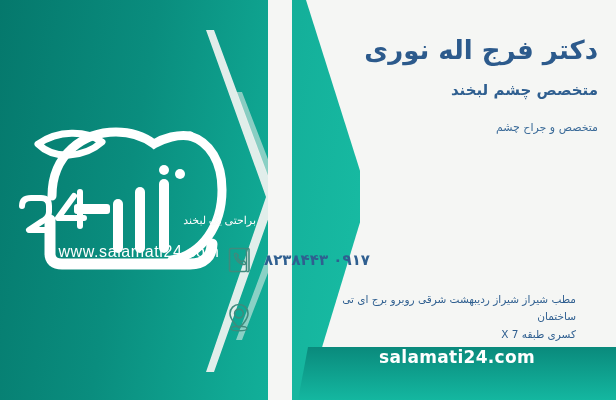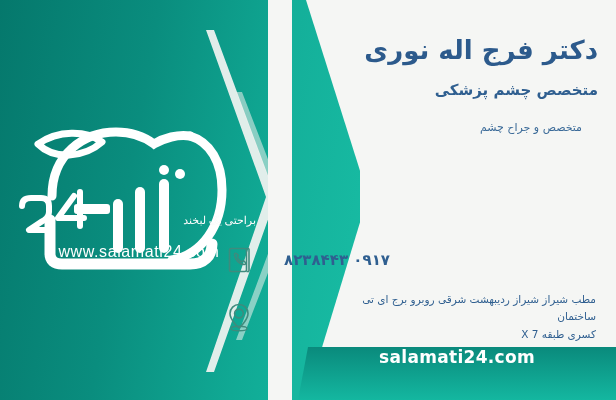--- a/index.html
+++ b/index.html
@@ -81,31 +81,31 @@
   .doc-name{
     color:#2c5a8c;font-size:26px;font-weight:bold;line-height:1.25;
     font-family:"DejaVu Sans","Liberation Sans",sans-serif;
     margin:0 0 14px 0;letter-spacing:0;
   }
   .specialty-main{
     color:#2f5f90;font-size:15px;font-weight:bold;margin:0 0 22px 0;
     font-family:"DejaVu Sans","Liberation Sans",sans-serif;
   }
   .specialty-sub{
-    color:#3a6a98;font-size:11px;margin:16px;
+    color:#3a6a98;font-size:11px;margin:0;
     font-family:"DejaVu Sans","Liberation Sans",sans-serif;
   }
 
   
   .contacts{
     position:absolute;right:14px;top:243px;width:380px;direction:rtl;
   }
   .contact-row{
     display:flex;align-items:center;justify-content:flex-end;
-    gap:28px;margin-bottom:14px;
+    gap:8px;margin-bottom:14px;
   }
   .contact-row .txt{
     color:#2f5f90;text-align:right;
     font-family:"DejaVu Sans","Liberation Sans",sans-serif;
   }
   .phone-row .txt{font-size:15px;font-weight:bold;letter-spacing:1px;direction:rtl;}
   .addr-row .txt{font-size:10.5px;line-height:1.65;max-width:272px;margin-left:40px;}
   .ic{flex:0 0 auto;width:34px;height:34px;display:flex;align-items:center;justify-content:center;}
   .ic svg{display:block;}
 </style>
@@ -142,21 +142,21 @@
         <path d="M8 98 q0-8 9-8 h10 q8 0 8 8 v6 q0 6-8 10 l-12 8 h20" fill="none" stroke="#ffffff" stroke-width="6" stroke-linecap="round" stroke-linejoin="round"></path>
         <path d="M60 88 l-16 22 h26 M66 84 v34" fill="none" stroke="#ffffff" stroke-width="6" stroke-linecap="round" stroke-linejoin="round"></path>
       </g>
     </svg>
     <div class="tagline">براحتی یک لبخند</div>
     <div class="weburl">www.salamati24.com</div>
   </div>
 
   <div class="right-col">
     <h1 class="doc-name">دکتر فرج  اله نوری</h1>
-    <div class="specialty-main">متخصص چشم پزشکی</div>
+    <div class="specialty-main">متخصص چشم لبخند</div>
     <div class="specialty-sub">متخصص و جراح چشم</div>
   </div>
 
   <div class="contacts">
 
     <div class="contact-row phone-row">
       <span class="txt">۰۹۱۷ ۸۲۳۸۴۴۳</span>
       <span class="ic">
         <svg width="26" height="28" viewBox="0 0 26 28" xmlns="http://www.w3.org/2000/svg">
           <rect x="3.5" y="2.5" width="17" height="23" rx="1.6" fill="none" stroke="#3f8b7d" stroke-width="1.6"></rect>

